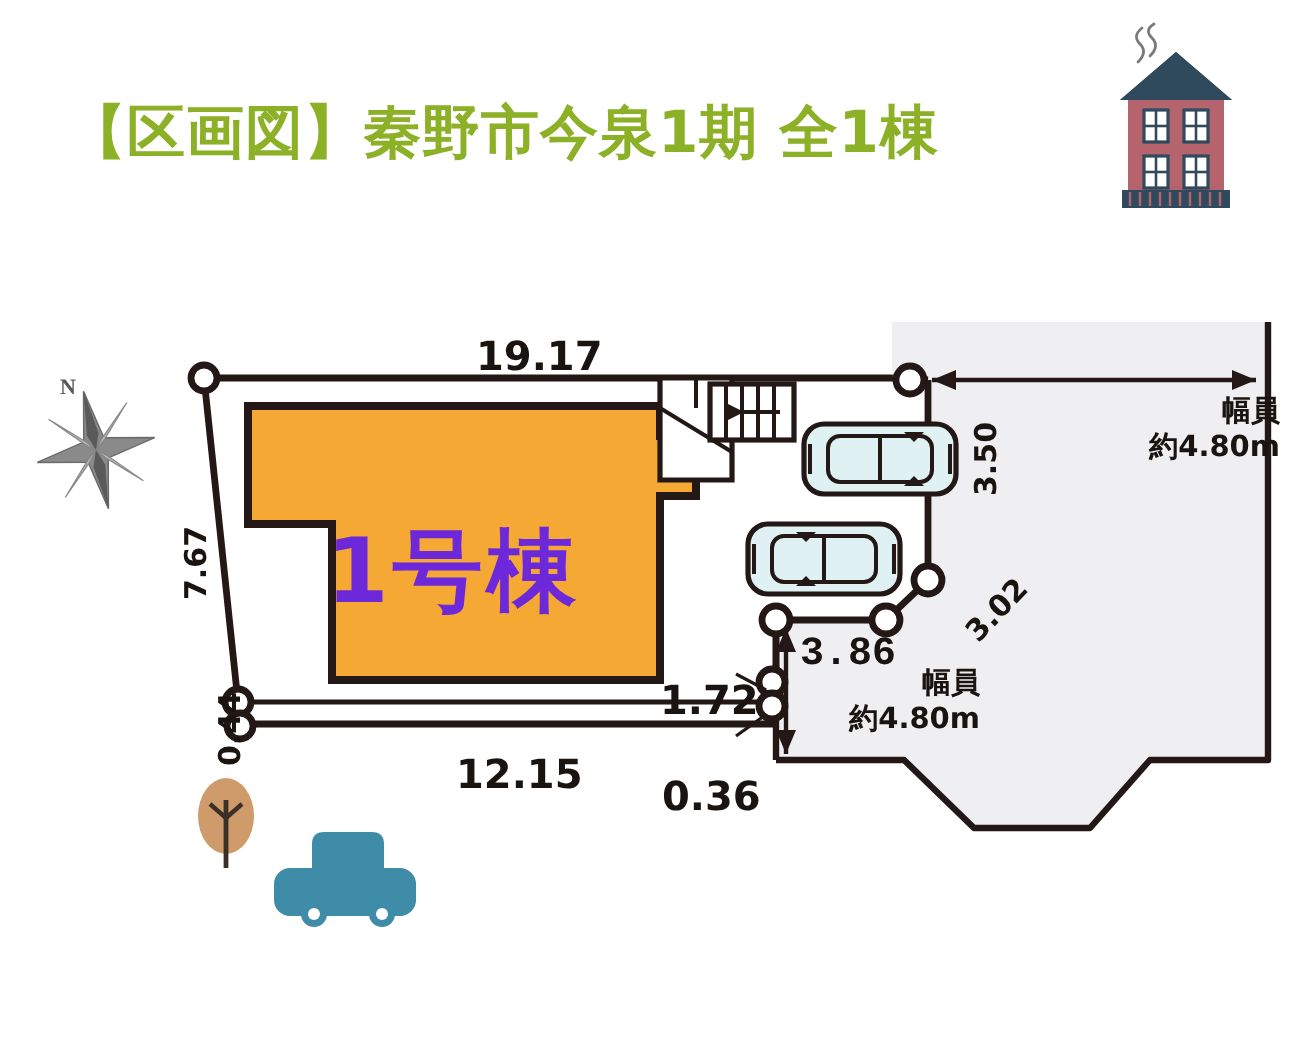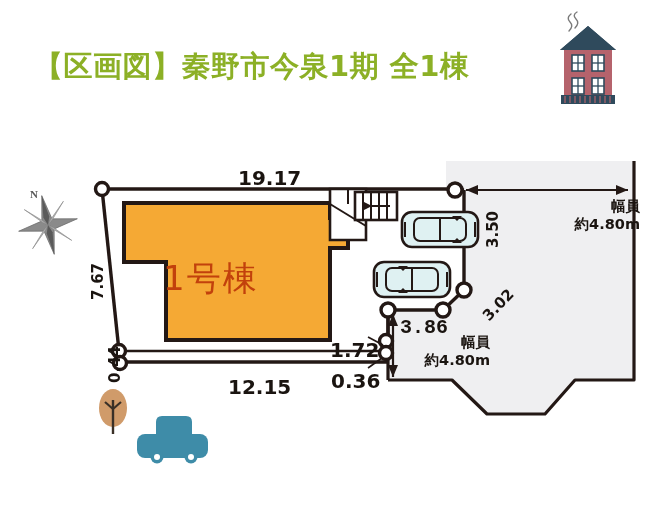--- a/index.html
+++ b/index.html
@@ -18,21 +18,21 @@
   }
 
   
   svg{position:absolute;left:0;top:0;width:652px;height:525px;overflow:visible;}
 
   
   .lab{position:absolute;color:#1a1410;white-space:nowrap;font-weight:bold;}
   .dim{font-size:20px;}
   .dimv{font-size:15px;transform-origin:0 0;}
   .bldg-name{
-    font-size:34px;font-weight:normal;color:#c2410c;letter-spacing:2px;
+    font-size:45px;font-weight:bold;color:#6d28d9;letter-spacing:2px;
   }
   .road-cap{font-size:14.5px;line-height:1.22;text-align:right;font-weight:bold;}
   .road-note{font-size:14.5px;line-height:1.25;text-align:center;font-weight:bold;}
   .compass-n{font-size:11px;font-weight:bold;color:#5a5a5a;font-family:"Liberation Serif",serif;}
 </style>
 </head>
 <body>
 
 <div id="stage">
 
@@ -216,21 +216,21 @@
   <div class="lab dim" style="left:238px;top:166px;">19.17</div>
 
   <div class="lab dimv" style="left:89px;top:300px;transform:rotate(-90deg);">7.67</div>
 
   <div class="lab dimv" style="left:106px;top:383px;transform:rotate(-90deg);">0.44</div>
 
   <div class="lab dim" style="left:228px;top:363px;margin-top:12px;">12.15</div>
 
   <div class="lab dim" style="left:330px;top:338px;">1.72</div>
 
-  <div class="lab dim" style="left:331px;top:369px;">0.36</div>
+  <div class="lab dim" style="left:331px;top:386px;">0.36</div>
 
   <div class="lab dimv" style="left:484px;top:248px;transform:rotate(-90deg);">3.50</div>
 
   <div class="lab dimv" style="left:479px;top:312px;transform:rotate(-46deg);">3.02</div>
 
   <div class="lab dim" style="left:400px;top:316px;font-family:Liberation Mono, monospace;">3.86</div>
 
   <div class="lab bldg-name" style="left:163px;top:256px;">1号棟</div>
 
   <div class="lab road-cap" style="left:536px;top:198px;width:104px;">

